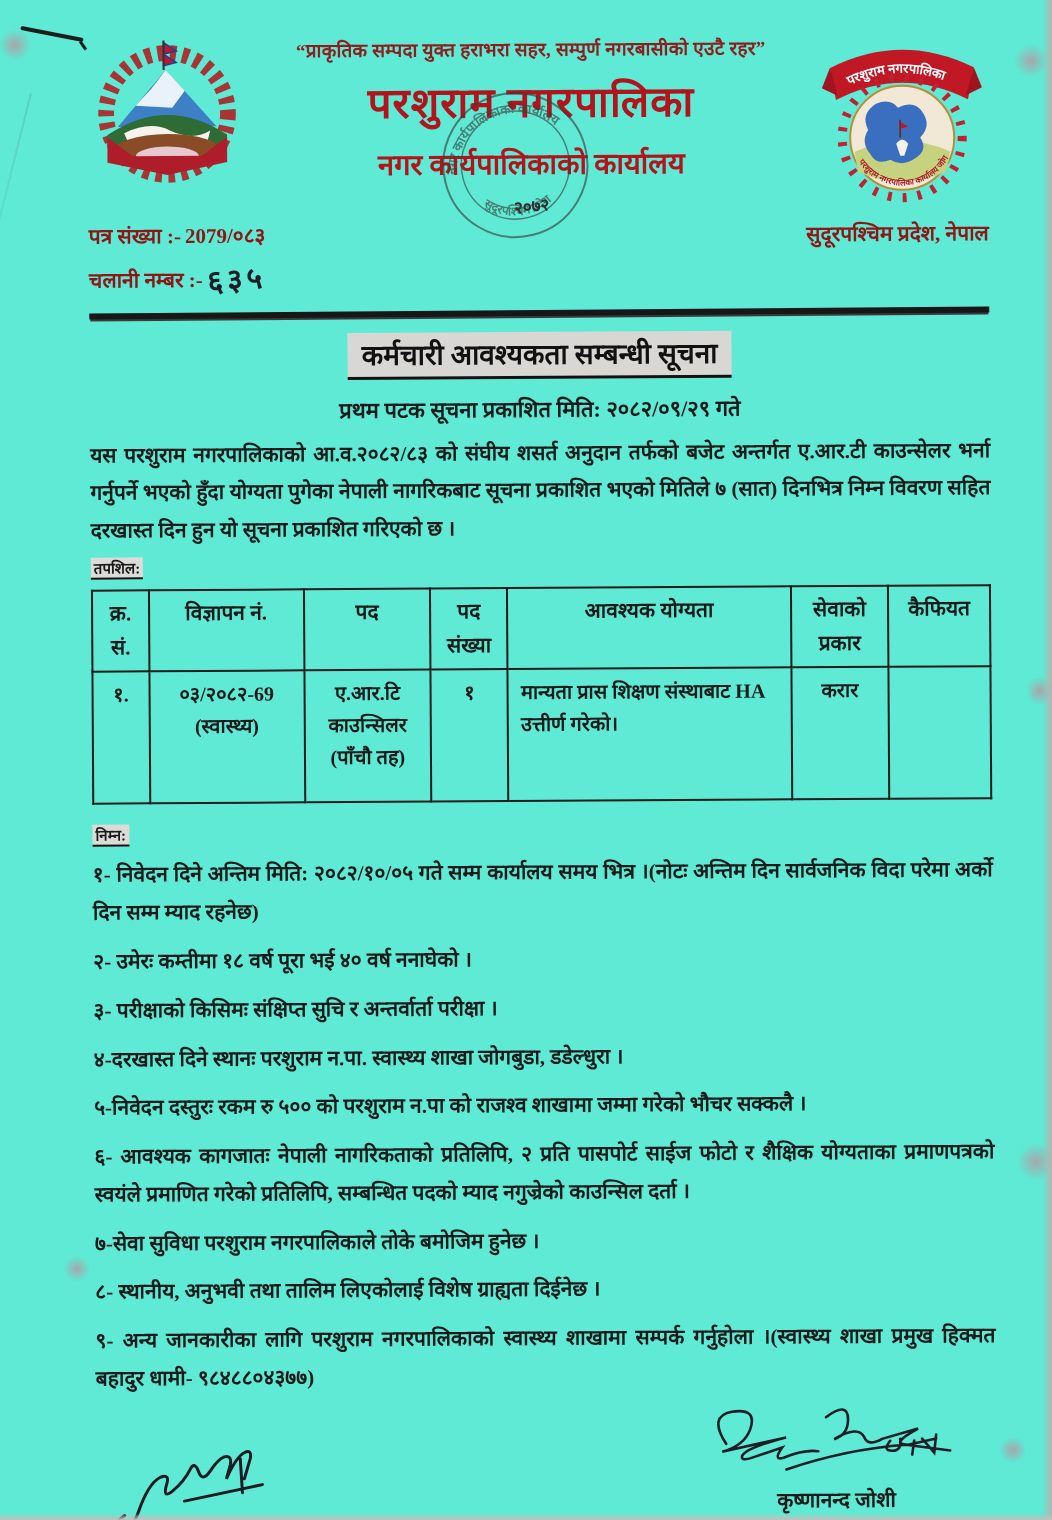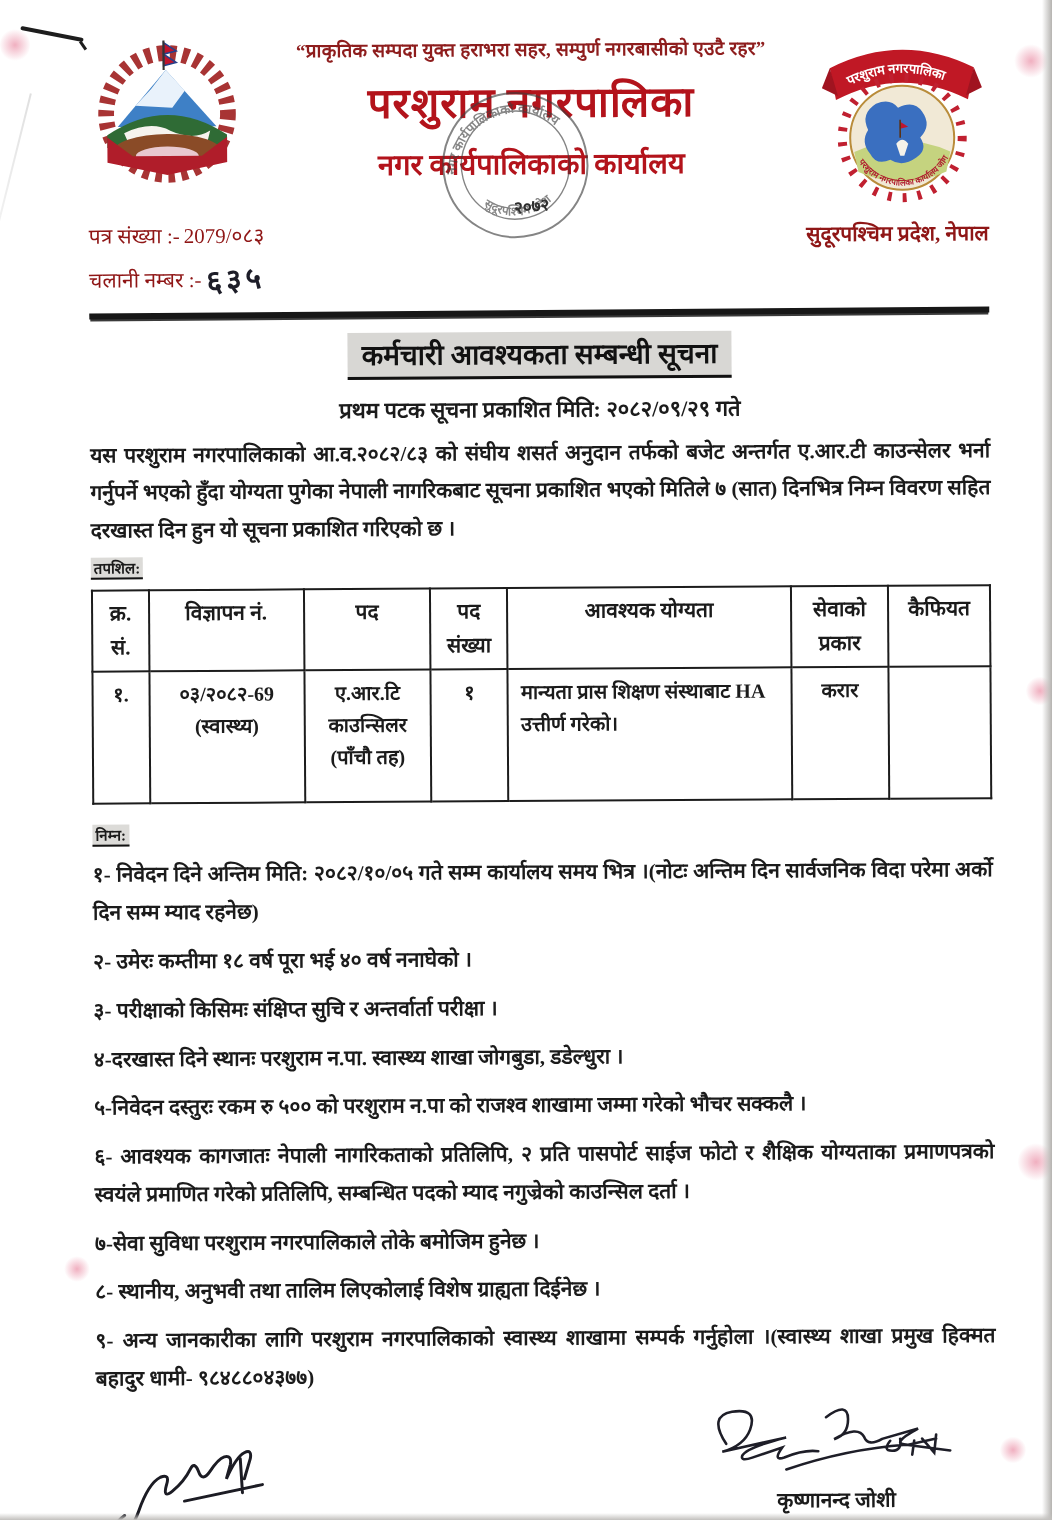--- a/index.html
+++ b/index.html
@@ -1,33 +1,33 @@
 <!DOCTYPE html>
 <html><head>
 <meta charset="utf-8">
 <style>
   html,body{margin:0;padding:0;background:#e8e6e1;}
   .paper{
     position:relative;width:1052px;height:1520px;overflow:hidden;
-    background:#ffffff;
+    background:#5eead4;
     font-family:"Liberation Serif","DejaVu Serif",serif;
     color:#1b1b1b;
   }
   .content{position:absolute;left:0;top:0;right:0;bottom:0;padding:22px 60px 0 92px;transform:rotate(-0.35deg);}
   
   .hdr{position:relative;display:flex;align-items:flex-start;}
   .hdr-center{flex:1;text-align:center;position:relative;}
   .slogan{font-size:19px;font-weight:700;color:#8e1d1d;margin-top:14px;letter-spacing:.2px;}
   .muni{font-size:42px;font-weight:800;color:#b3131b;margin:10px 0 4px 0;letter-spacing:1px;}
   .office{font-size:29px;font-weight:800;color:#b3131b;margin-top:14px;}
   .stampyear{font-size:17px;font-weight:700;color:#2b2b2b;margin-top:12px;transform:rotate(-6deg);}
   .hstamp{position:absolute;left:50%;top:58px;transform:translateX(-58%) rotate(-14deg);opacity:.62;pointer-events:none;}
   
   .meta{display:flex;justify-content:space-between;align-items:flex-start;margin-top:2px;}
-  .meta .lbl,.meta .val{font-size:21px;font-weight:400;color:#8f1616;}
+  .meta .lbl,.meta .val{font-size:21px;font-weight:700;color:#8f1616;}
   .meta-left div{margin-bottom:6px;}
   .hand{display:inline-block;font-size:30px;font-weight:700;color:#1d1d28;transform:rotate(-4deg) translateY(3px);letter-spacing:4px;font-family:"DejaVu Sans",sans-serif;}
   .meta-right{text-align:right;font-size:21px;font-weight:800;color:#8f1616;line-height:1.7;}
   .rule{height:6px;background:#171717;margin:10px 0 14px 0;box-shadow:0 3px 0 -1px #3a3a3a;transform:rotate(-0.1deg);}
   
   .ntitle-wrap{text-align:center;margin-top:16px;}
   .ntitle{display:inline-block;font-size:28px;font-weight:800;color:#111;background:#d8d7d4;padding:2px 14px 4px 14px;border-bottom:3px solid #111;}
   .pubdate{text-align:center;font-size:22px;font-weight:800;margin-top:14px;}
   .body-par{font-size:21px;font-weight:700;line-height:1.78;text-align:justify;margin-top:12px;}
   .seclabel{display:inline-block;font-size:15px;font-weight:800;border-bottom:2.5px solid #111;background:#dcdbd8;padding:0 3px;margin-top:8px;}

